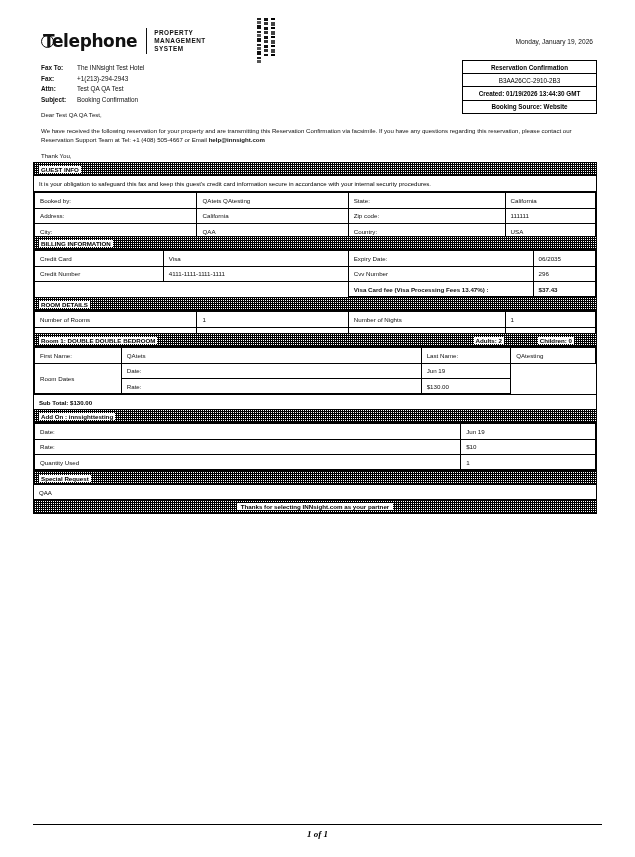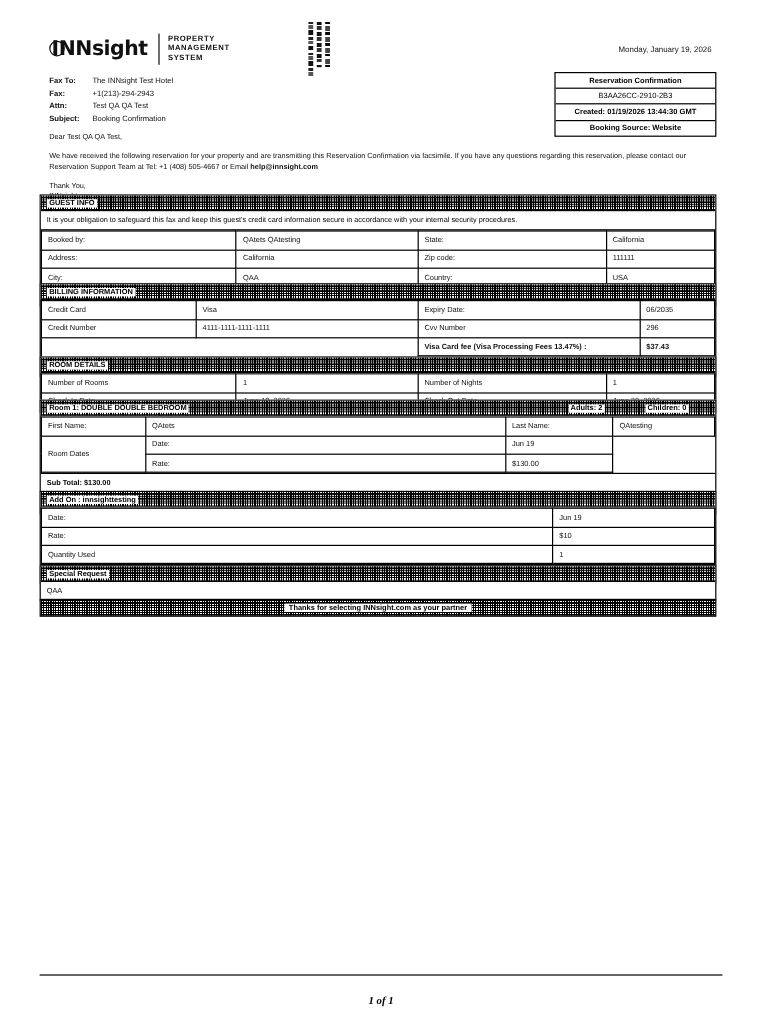--- a/index.html
+++ b/index.html
@@ -75,32 +75,32 @@
 
   .footerband{
     background-image:
       repeating-linear-gradient(0deg,#000 0 1px,transparent 1px 2px),
       repeating-linear-gradient(90deg,#000 0 1px,transparent 1px 2px);
     background-color:#fff;border:1px solid #000;text-align:center;
     font-size:6.2px;font-weight:bold;padding:3px;}
   .footerband span{background:#fff;padding:0 4px;}
 
   .pagefoot{position:absolute;left:33px;right:33px;bottom:18px;border-top:1.6px solid #000;
-    text-align:center;font-size:9px;font-style:italic;font-weight:bold;padding-top:16px;
+    text-align:center;font-size:9px;font-style:italic;font-weight:bold;padding-top:4px;
     font-family:"Liberation Serif",serif;}
 </style>
 </head>
 <body>
 
 <div class="page">
   <div class="sheet">
 
     <div class="hdr">
       <div class="logo-block">
-        <div class="logo-mark"><span class="ring"></span><span>INNsight</span></div>
+        <div class="logo-mark"><span class="ring"></span><span>Telephone</span></div>
         <div class="logo-div"></div>
         <div class="logo-words">
           <div>PROPERTY</div>
           <div>MANAGEMENT</div>
           <div>SYSTEM</div>
         </div>
       </div>
 
       <div class="barcode">
         <div class="bc-col"></div>

